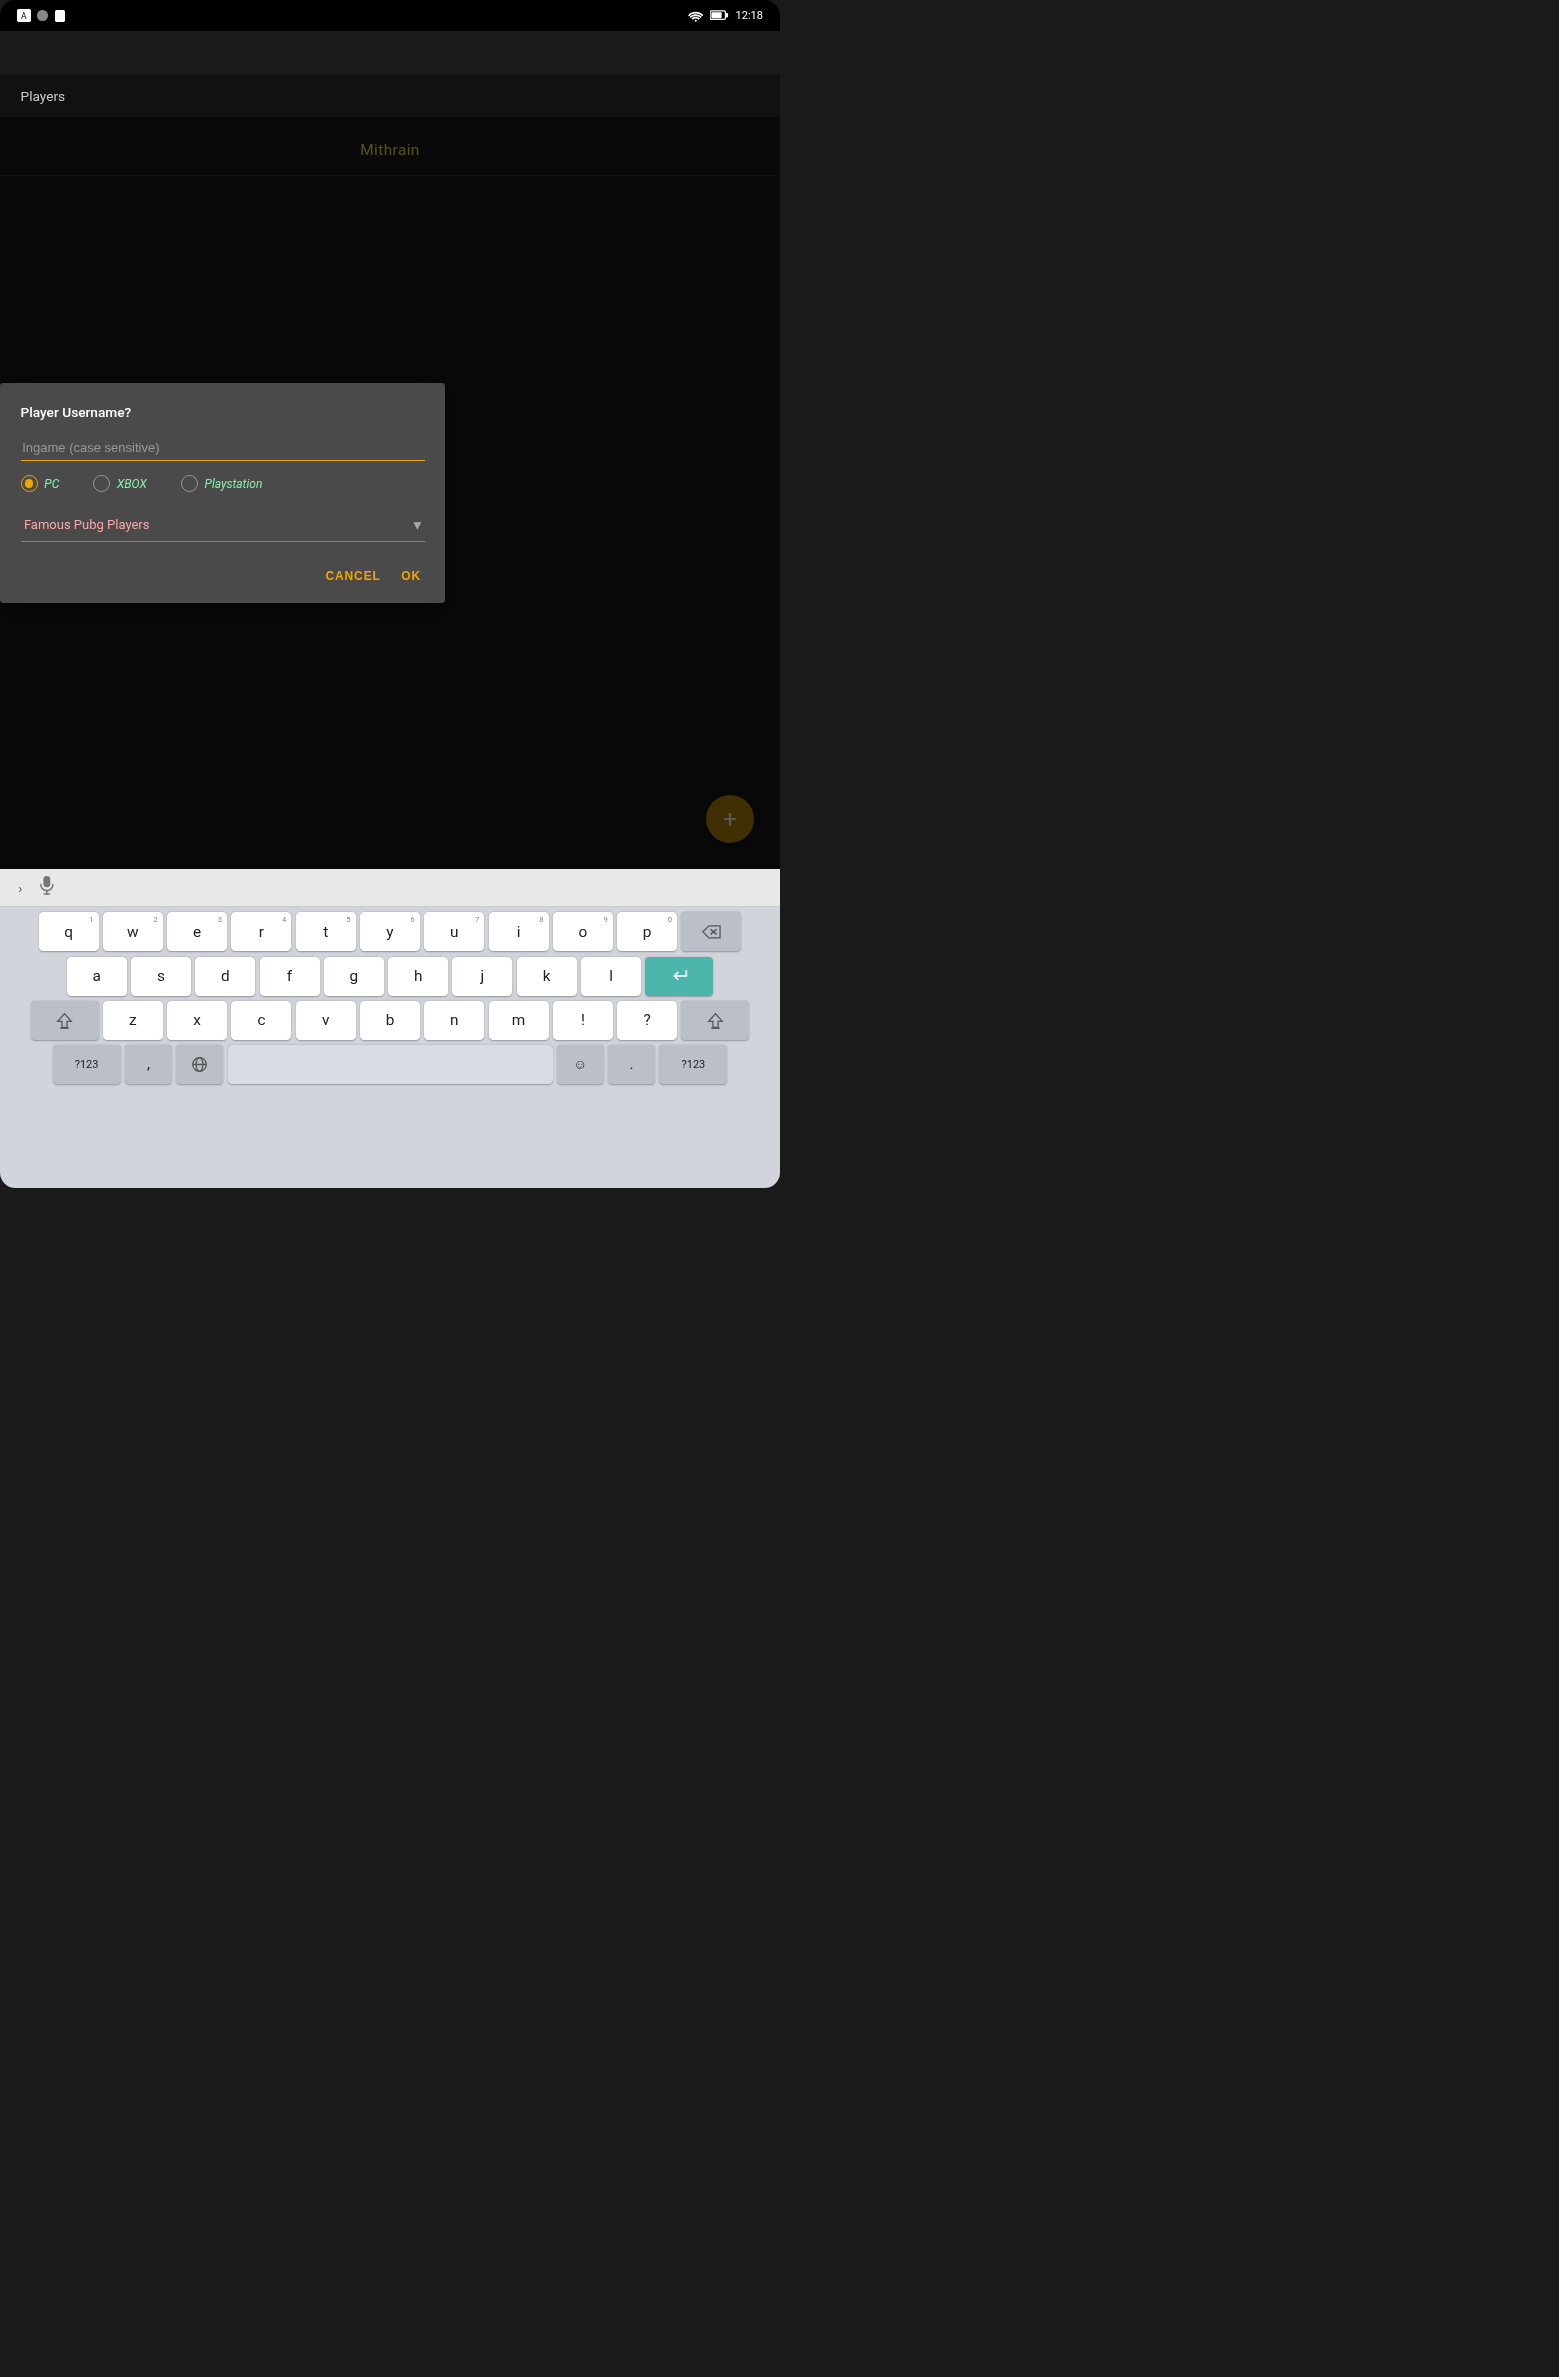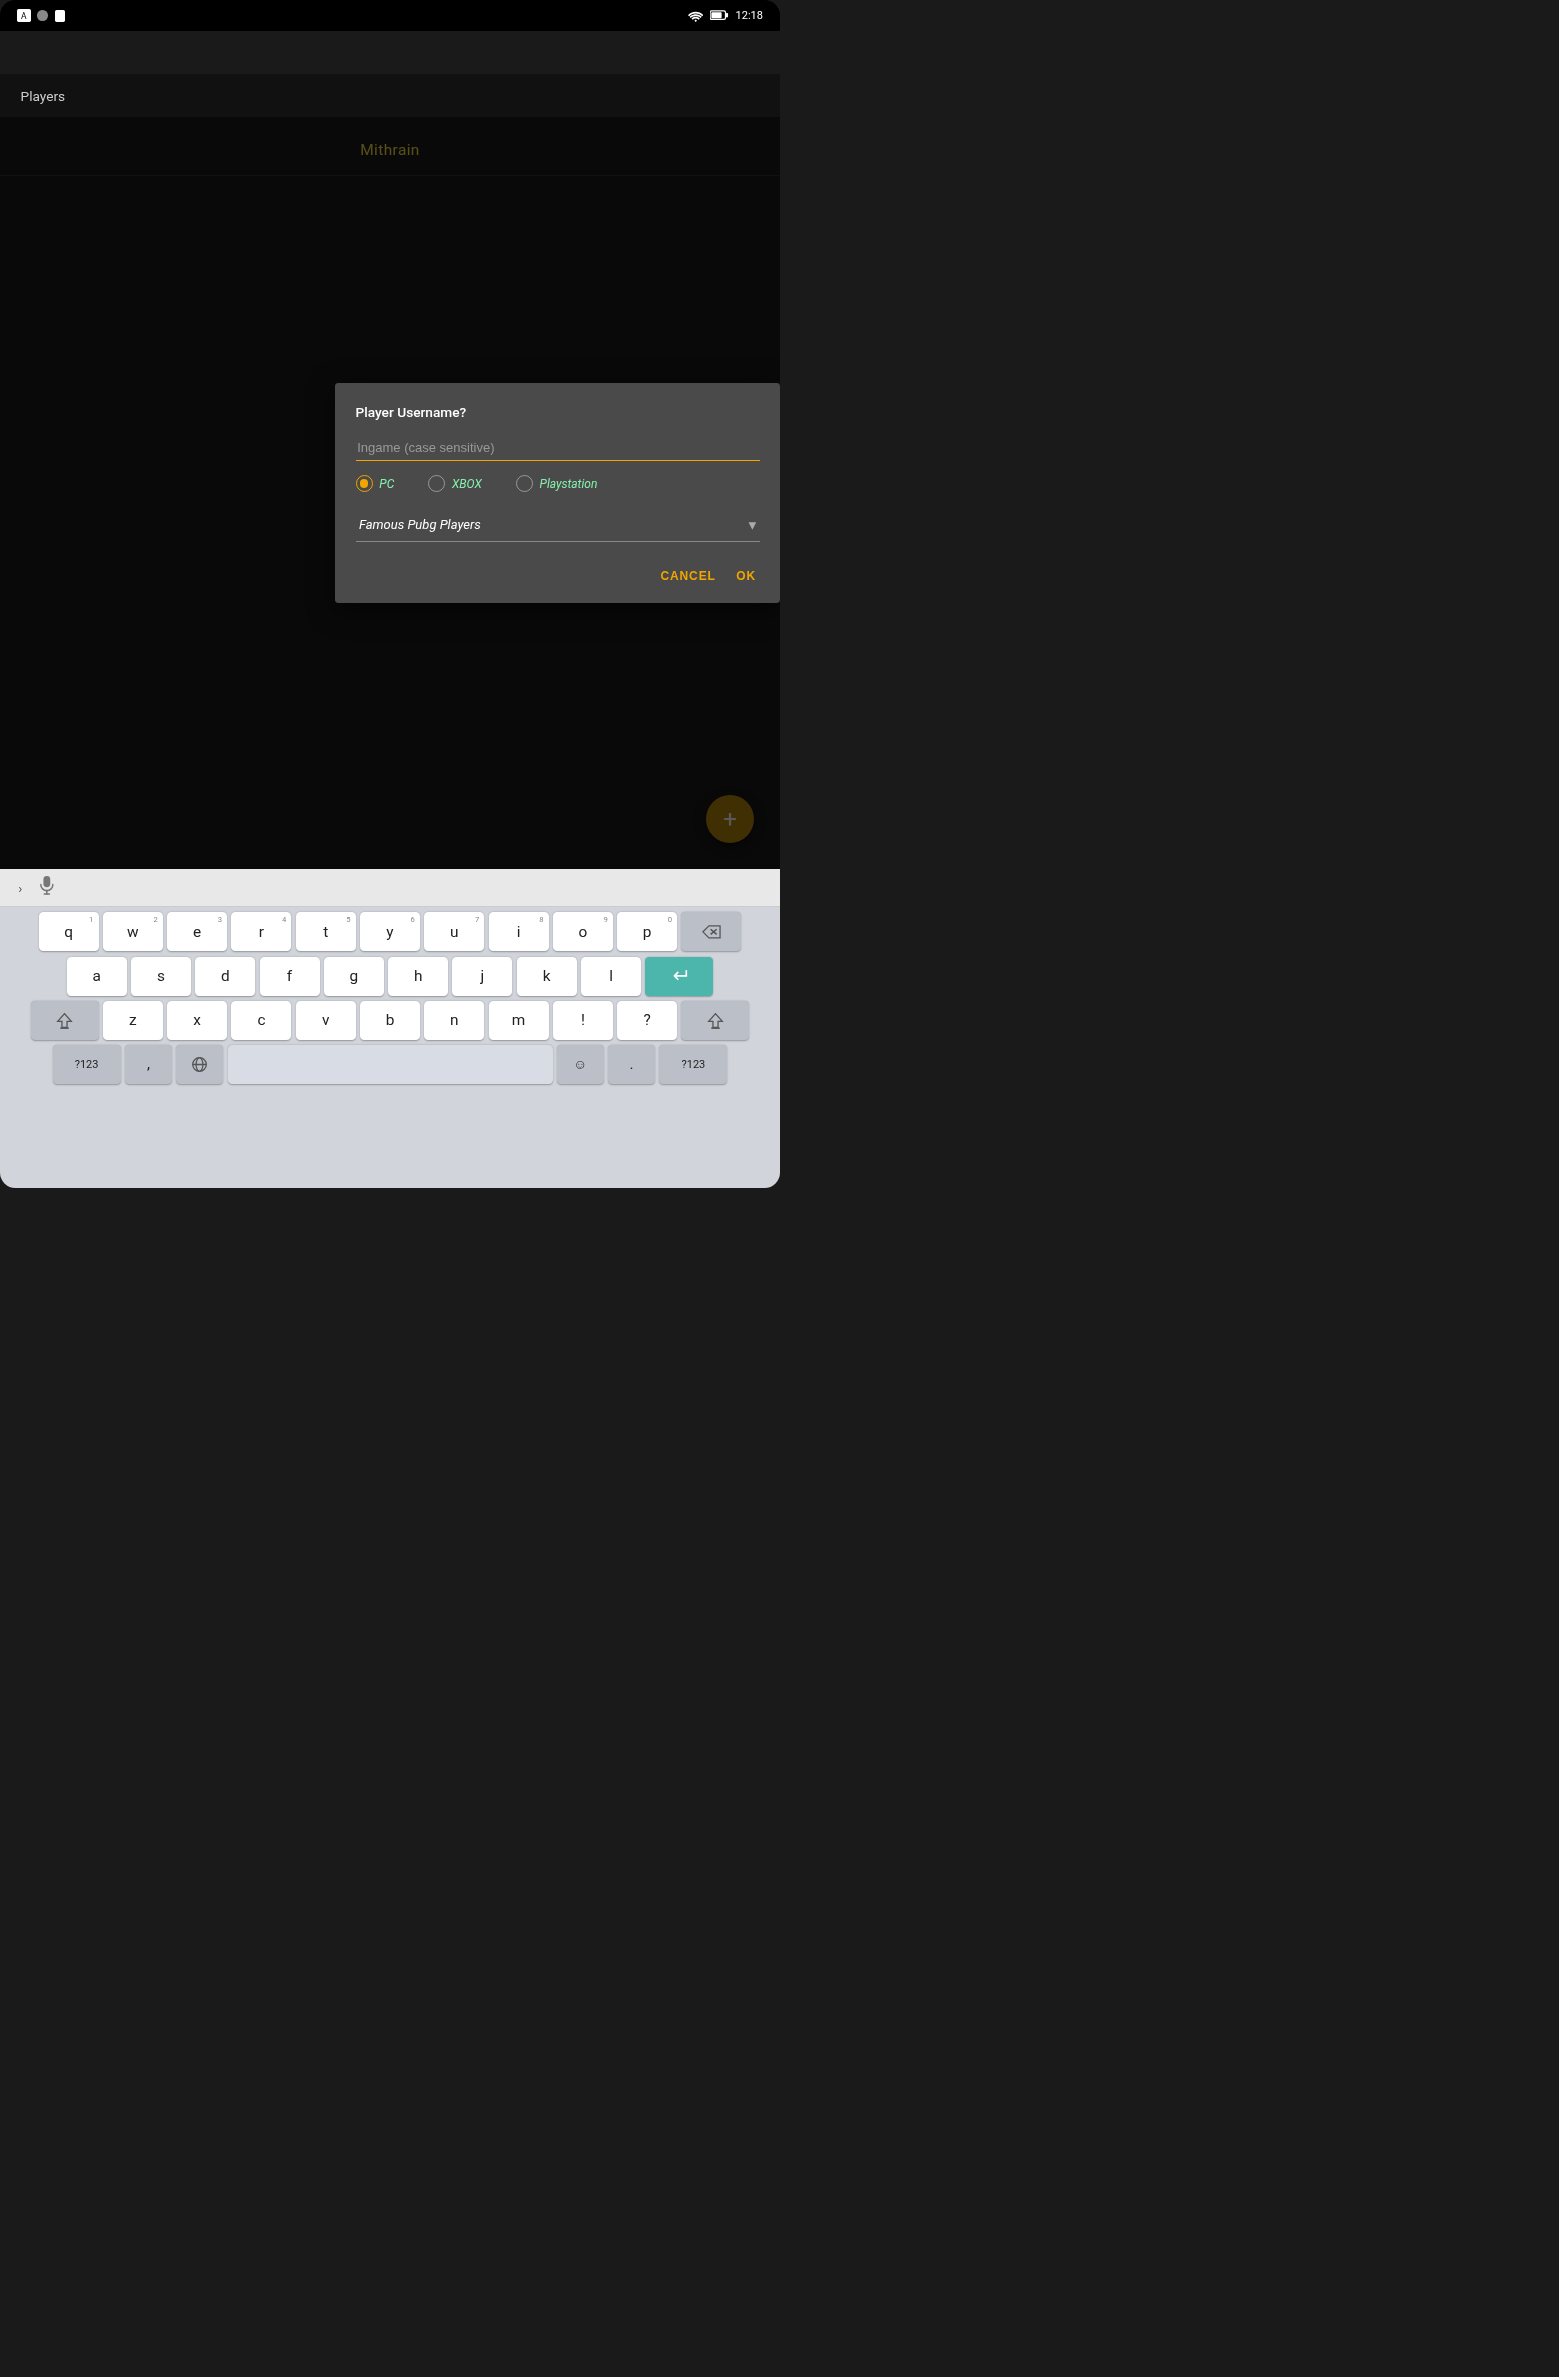--- a/index.html
+++ b/index.html
@@ -82,21 +82,21 @@
       margin-top: 44px;
     }
 
     
     .overlay {
       position: absolute;
       top: 0; left: 0; right: 0; bottom: 0;
       background: rgba(0,0,0,0.65);
       display: flex;
       align-items: center;
-      justify-content: flex-end;
+      justify-content: flex-start;
       z-index: 10;
     }
 
     
     .dialog {
       background: #4a4a4a;
       border-radius: 3.4px;
       width: 445px;
       padding: 20.5px 20.5px 10.3px 20.5px;
       box-shadow: 0 6.8px 27px rgba(0,0,0,0.6);
@@ -173,23 +173,22 @@
     .dropdown {
       display: flex;
       justify-content: space-between;
       align-items: center;
       padding: 6.8px 3.4px;
       border-bottom: 0.9px solid #888;
       margin-bottom: 17px;
       cursor: pointer;
     }
     .dropdown-label {
-      color: #ffffff;
+      color: #fca5a5;
       font-size: 13px;
-      font-style: italic;
     }
     .dropdown-arrow {
       color: #aaa;
       font-size: 15.4px;
     }
 
     
     .dialog-actions {
       display: flex;
       justify-content: flex-end;

